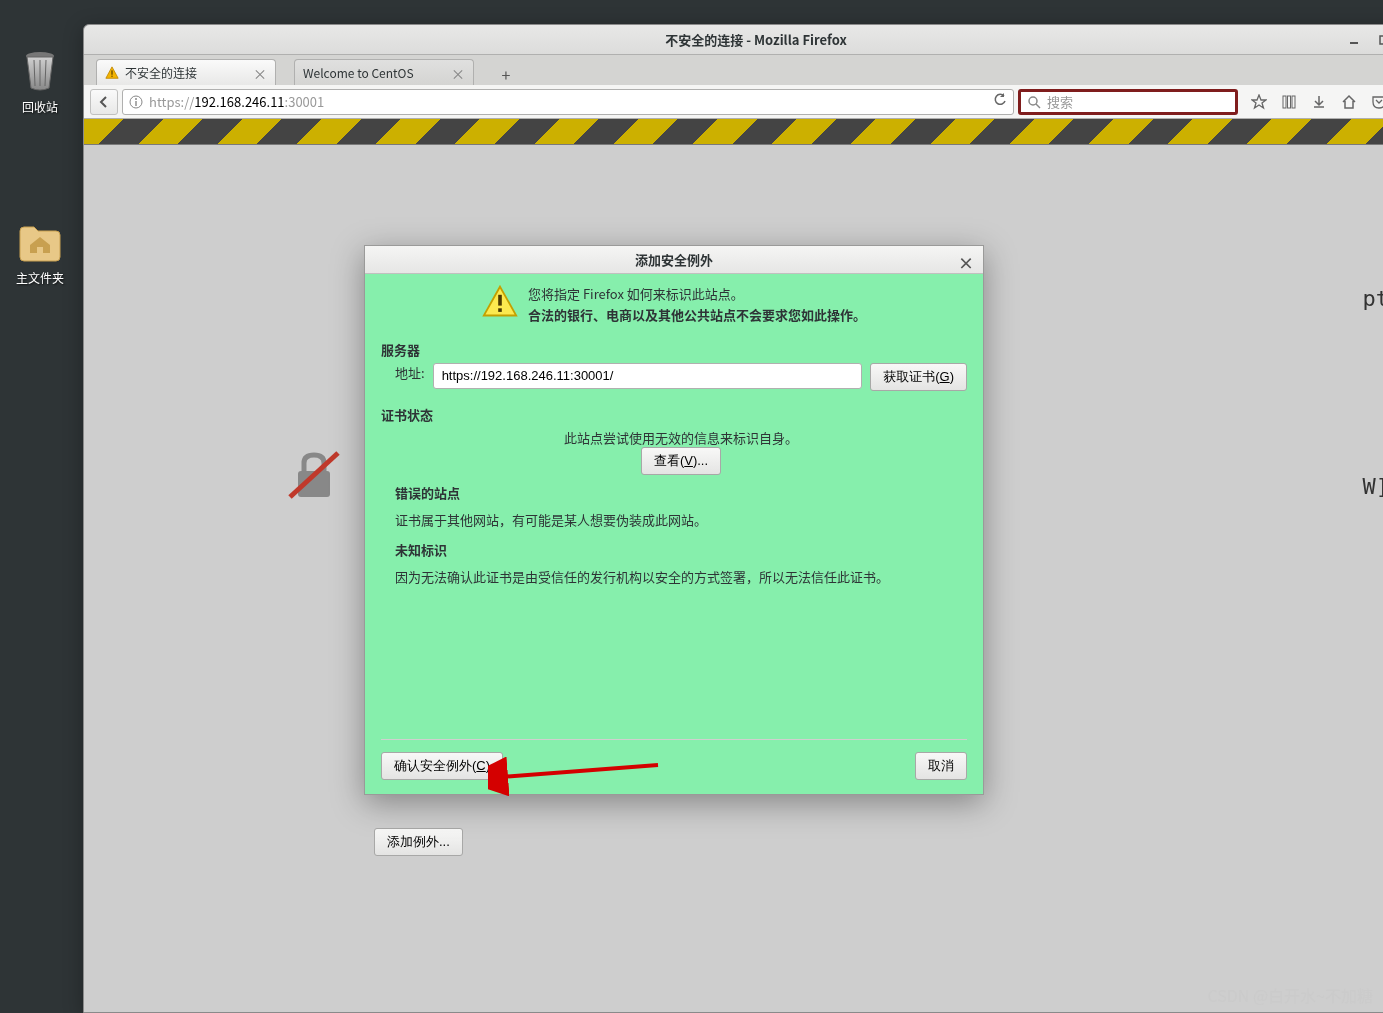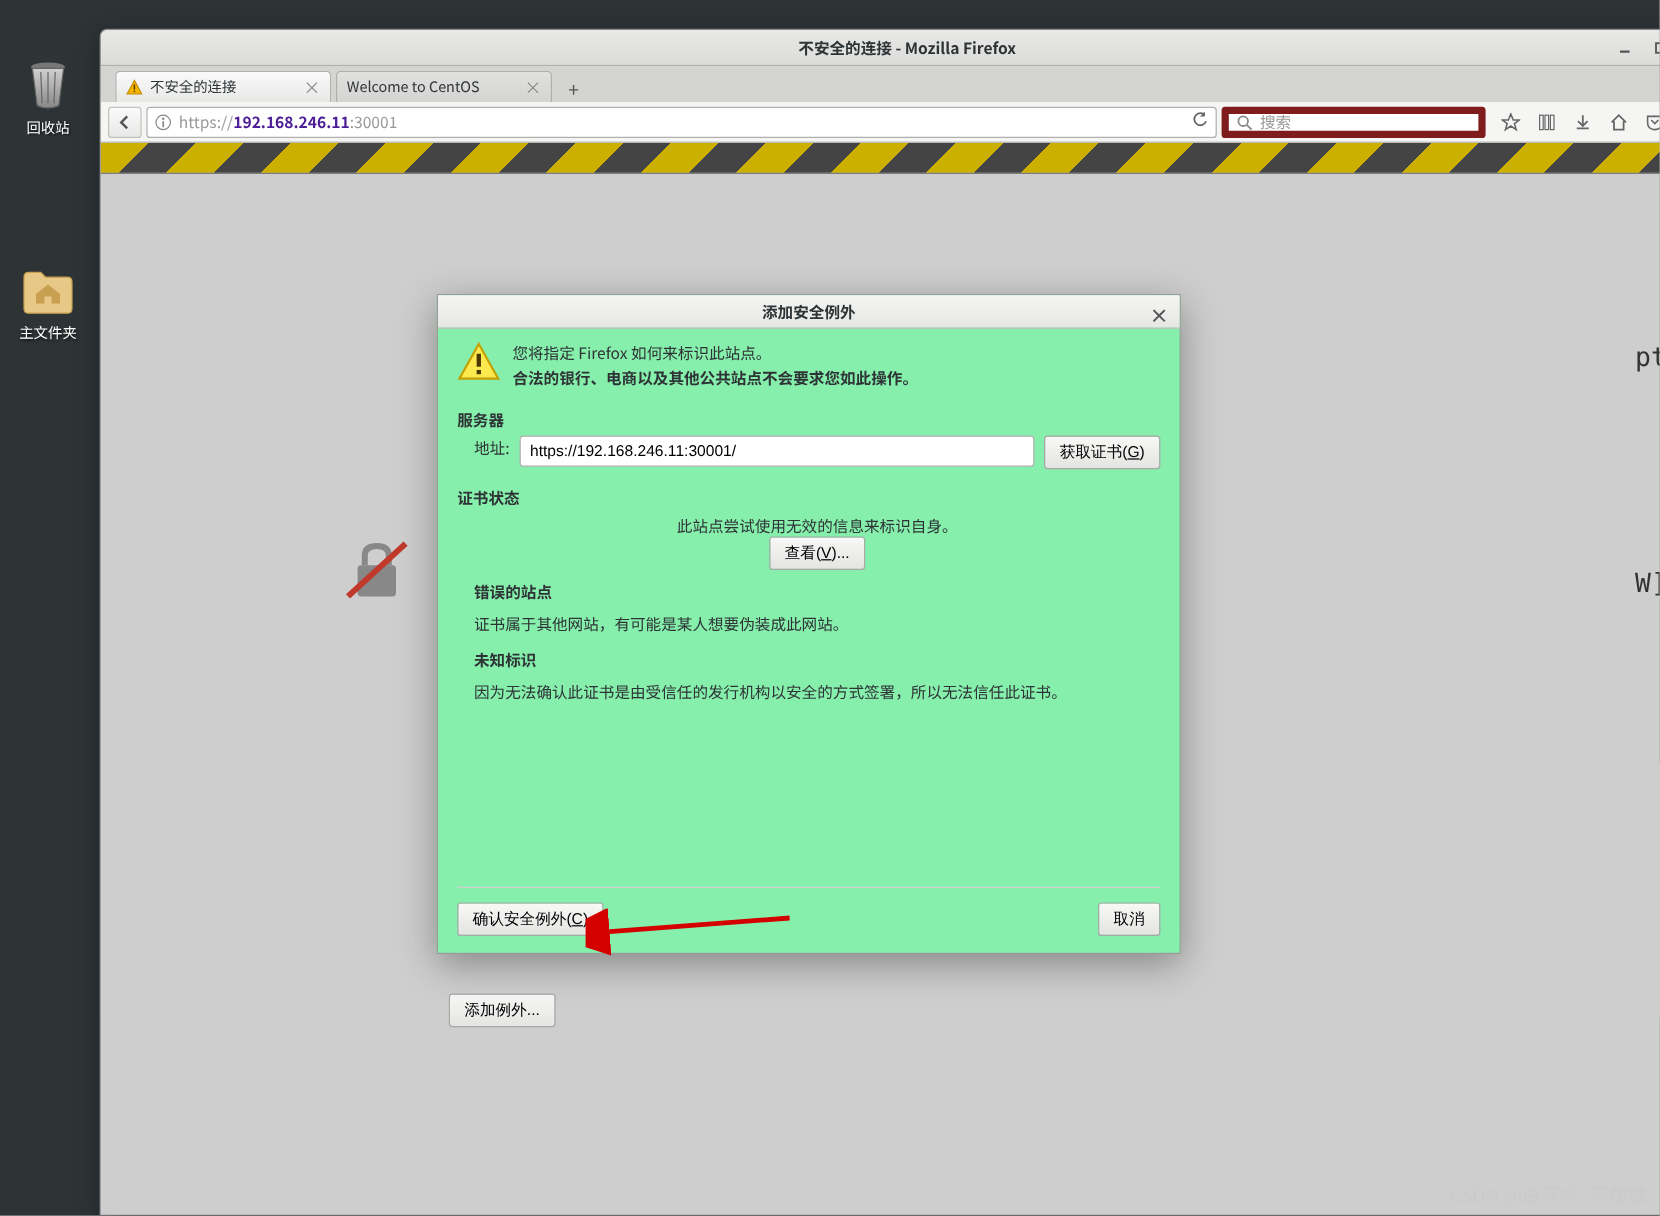--- a/index.html
+++ b/index.html
@@ -57,21 +57,21 @@
 
 .tabbar {
   height: 30px; background: #d4d4d2; display: flex; align-items: flex-end;
   padding-left: 12px;
 }
 .tab {
   height: 26px; min-width: 180px; background: linear-gradient(#fafafa, #e8e8e7);
   border: 1px solid #b0b0af; border-bottom: none;
   border-radius: 4px 4px 0 0;
   display: flex; align-items: center; padding: 0 8px;
-  margin-right: 4px; font-size: 12px; cursor: pointer;
+  margin-right: 18px; font-size: 12px; cursor: pointer;
   position: relative;
   justify-content: space-between;
 }
 .tab.inactive { background: linear-gradient(#e0e0df, #d4d4d2); }
 .tab .tab-icon { width: 14px; height: 14px; margin-right: 6px; flex-shrink: 0; }
 .tab .tab-close { margin-left: auto; color: #888; font-size: 14px; cursor: pointer; }
 .newtab-btn {
   width: 24px; height: 22px; display: flex; align-items: center; justify-content: center;
   color: #555; font-size: 16px; cursor: pointer; margin-left: 2px;
 }
@@ -86,24 +86,24 @@
   display: flex; align-items: center; justify-content: center;
   cursor: pointer; color: #555;
 }
 .urlbar {
   flex: 1; height: 26px; border: 1px solid #b0b0af; border-radius: 3px;
   background: #fff; display: flex; align-items: center; padding: 0 6px;
   font-size: 13px;
 }
 .urlbar .identity-icon { width: 14px; height: 14px; margin-right: 6px; }
 .urlbar .url-text { flex: 1; color: #999; }
-.urlbar .url-text .strong { color: #4c1d95; font-weight: bold; }
+.urlbar .url-text .strong { color: #000000; }
 .urlbar .reload { color: #666; cursor: pointer; margin-left: 6px; }
 .searchbar {
-  width: 220px; height: 26px; border: 6px solid #7f1d1d; border-radius: 3px;
+  width: 220px; height: 26px; border: 3px solid #7f1d1d; border-radius: 3px;
   background: #fff; display: flex; align-items: center; padding: 0 6px;
   font-size: 13px; color: #999;
 }
 .searchbar .search-icon { width: 14px; height: 14px; margin-right: 6px; color: #888; }
 .toolbar-icons { display: flex; gap: 4px; margin-left: 4px; }
 .toolbar-icon {
   width: 26px; height: 26px; display: flex; align-items: center; justify-content: center;
   cursor: pointer; color: #666; border-radius: 3px;
 }
 
@@ -144,21 +144,21 @@
   display: flex; align-items: center; justify-content: center;
   position: relative; font-weight: bold; font-size: 13px;
 }
 .dialog-close {
   position: absolute; right: 8px; top: 4px; cursor: pointer;
   font-size: 16px; color: #555; width: 18px; text-align:center;
 }
 .dialog-body {
   flex: 1; padding: 10px 16px 0 16px; display: flex; flex-direction: column;
 }
-.dialog-header-row { display: flex; gap: 10px; margin-bottom: 10px; }
+.dialog-header-row { display: flex; gap: 10px; margin-bottom: 10px; justify-content: center; }
 .warning-triangle { width: 36px; height: 36px; flex-shrink: 0; }
 .dialog-header-text { font-size: 13px; line-height: 1.6; }
 .dialog-header-text .bold { font-weight: bold; }
 .section-label { font-weight: bold; margin: 4px 0; font-size: 13px; }
 .addr-row { display: flex; align-items: flex-start; gap: 8px; padding-left: 14px; margin-bottom: 10px; }
 .addr-label { font-size: 13px; }
 .addr-input {
   flex: 1; height: 26px; border: 1px solid #b0b0af; border-radius: 3px;
   background: #fff; padding: 0 8px; font-size: 13px;
 }

